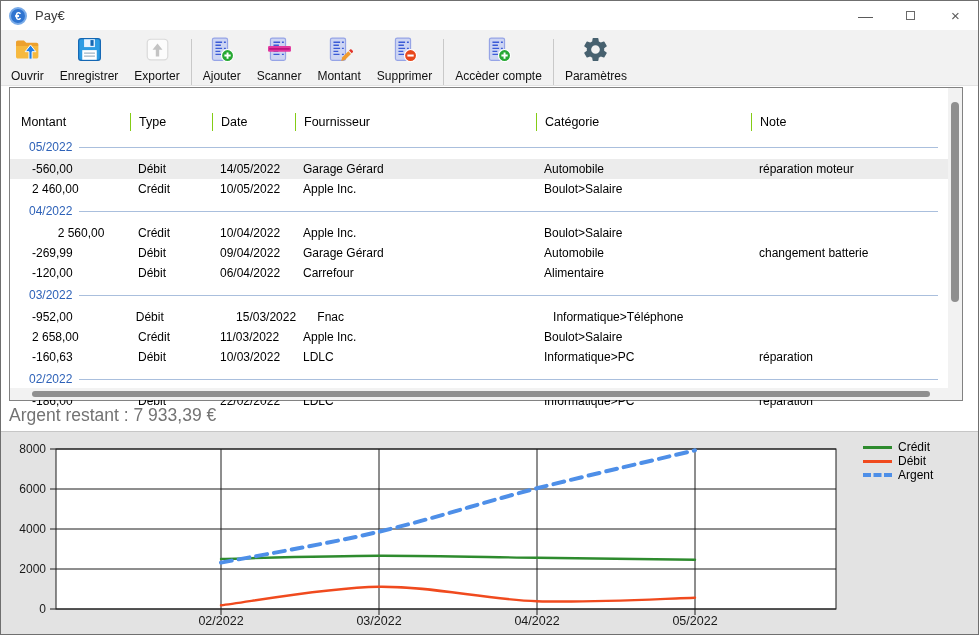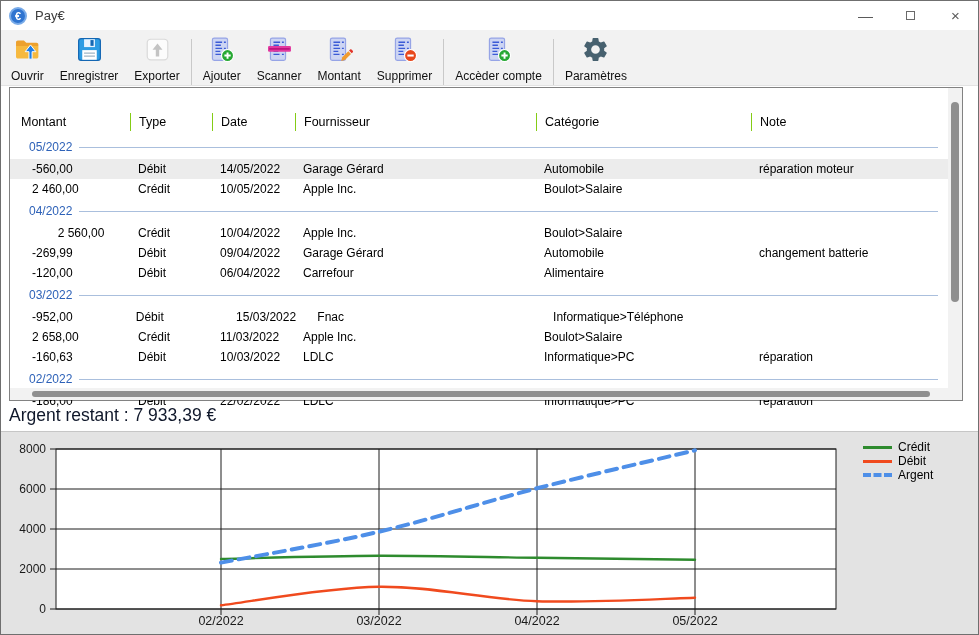--- a/index.html
+++ b/index.html
@@ -35,21 +35,21 @@
   .data-row.selected { background:#ececec; }
   .td { font-size:12px; color:#000; line-height:20px; padding-left:8px; overflow:hidden; white-space:nowrap; }
   .td:first-child { padding-left:22px; }
   .vscroll { position:absolute; top:0; right:0; width:14px; bottom:12px; background:#f2f2f2; }
   .vthumb { position:absolute; left:3px; width:8px; top:14px; height:200px; background:#8f8f8f; border-radius:4px; }
   .hscroll { position:absolute; left:0; bottom:0; right:14px; height:12px; background:#f2f2f2; }
   .hthumb { position:absolute; top:3px; height:6px; left:22px; width:898px; background:#8f8f8f; border-radius:3px; }
   .scroll-corner { position:absolute; right:0; bottom:0; width:14px; height:12px; background:#f2f2f2; }
 
   
-  .status { position:absolute; left:8px; top:400px; height:29px; display:flex; align-items:center; font-size:17.5px; color:#0f172a; }
+  .status { position:absolute; left:8px; top:400px; height:29px; display:flex; align-items:center; font-size:17.5px; color:#737373; }
 
   
   .chart { position:absolute; left:0; top:430px; width:979px; height:205px; background:#e3e3e3; border-top:1px solid #c6c6c6; }
   .chart svg { position:absolute; left:0; top:0; }
   .legend { position:absolute; left:862px; top:8px; }
   .legend-row { display:flex; align-items:center; height:14px; }
   .legend-sample { width:29px; margin-right:6px; }
   .legend-label { font-size:12px; color:#000; }
 </style>
 </head>

